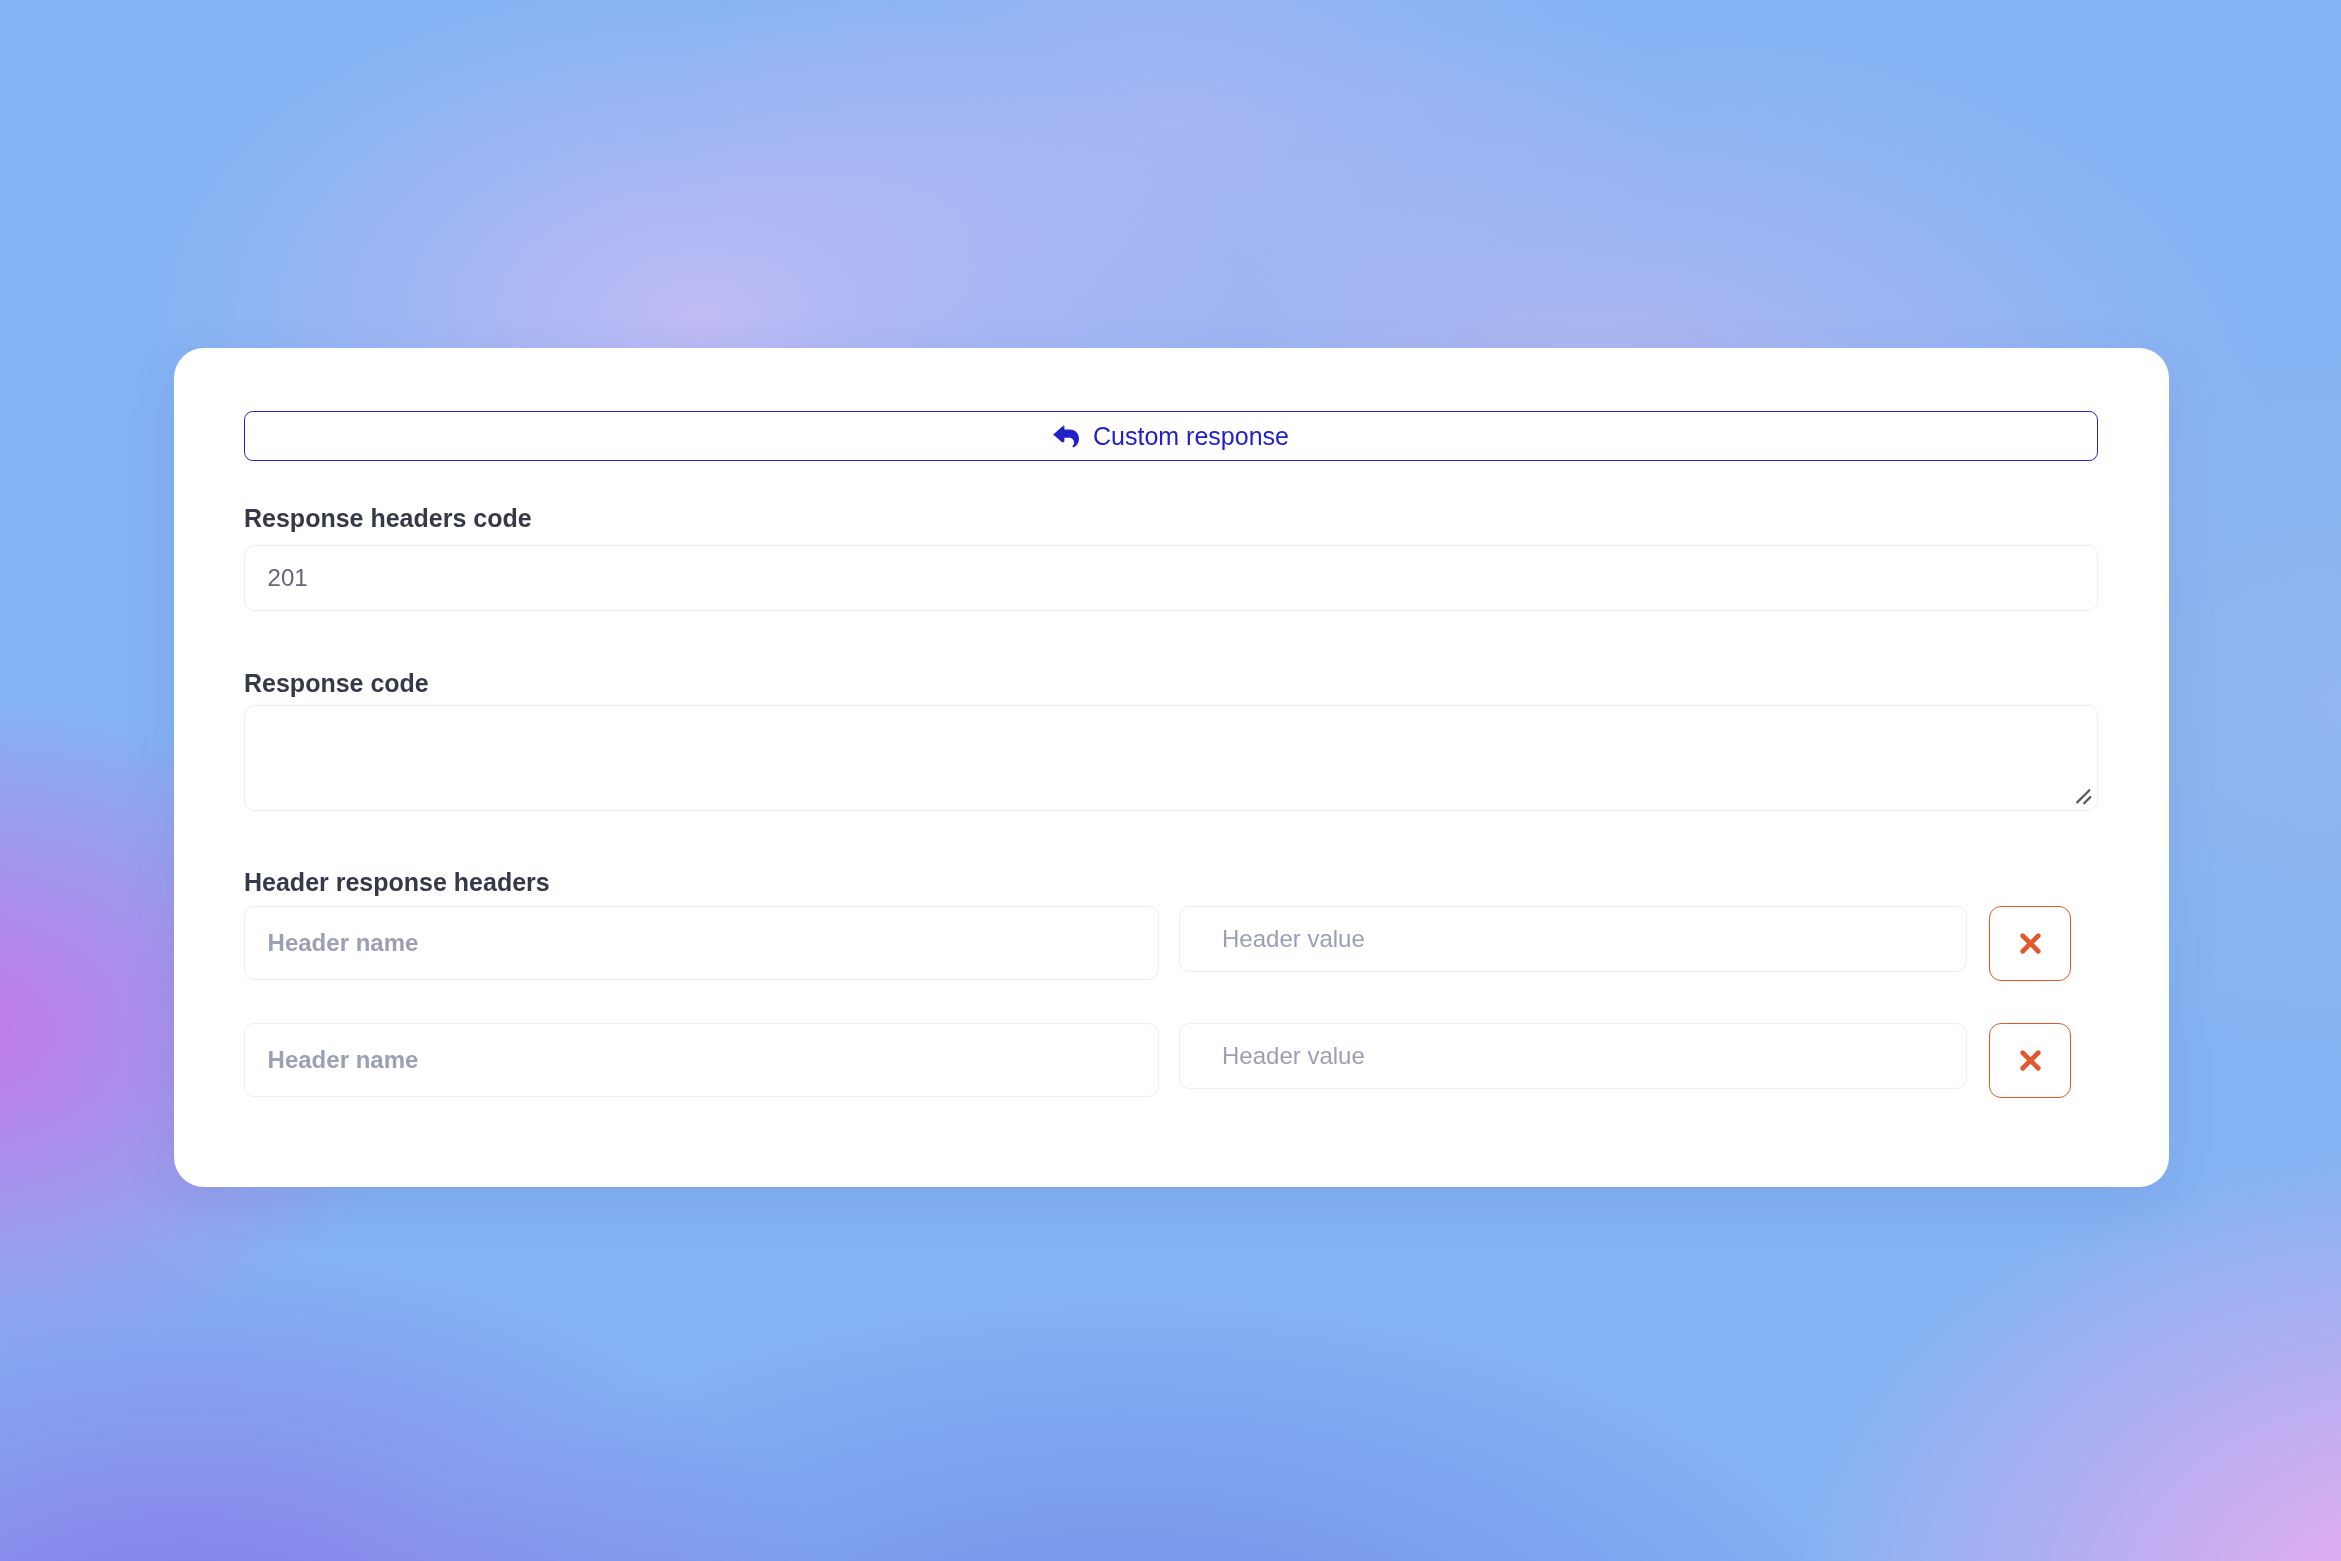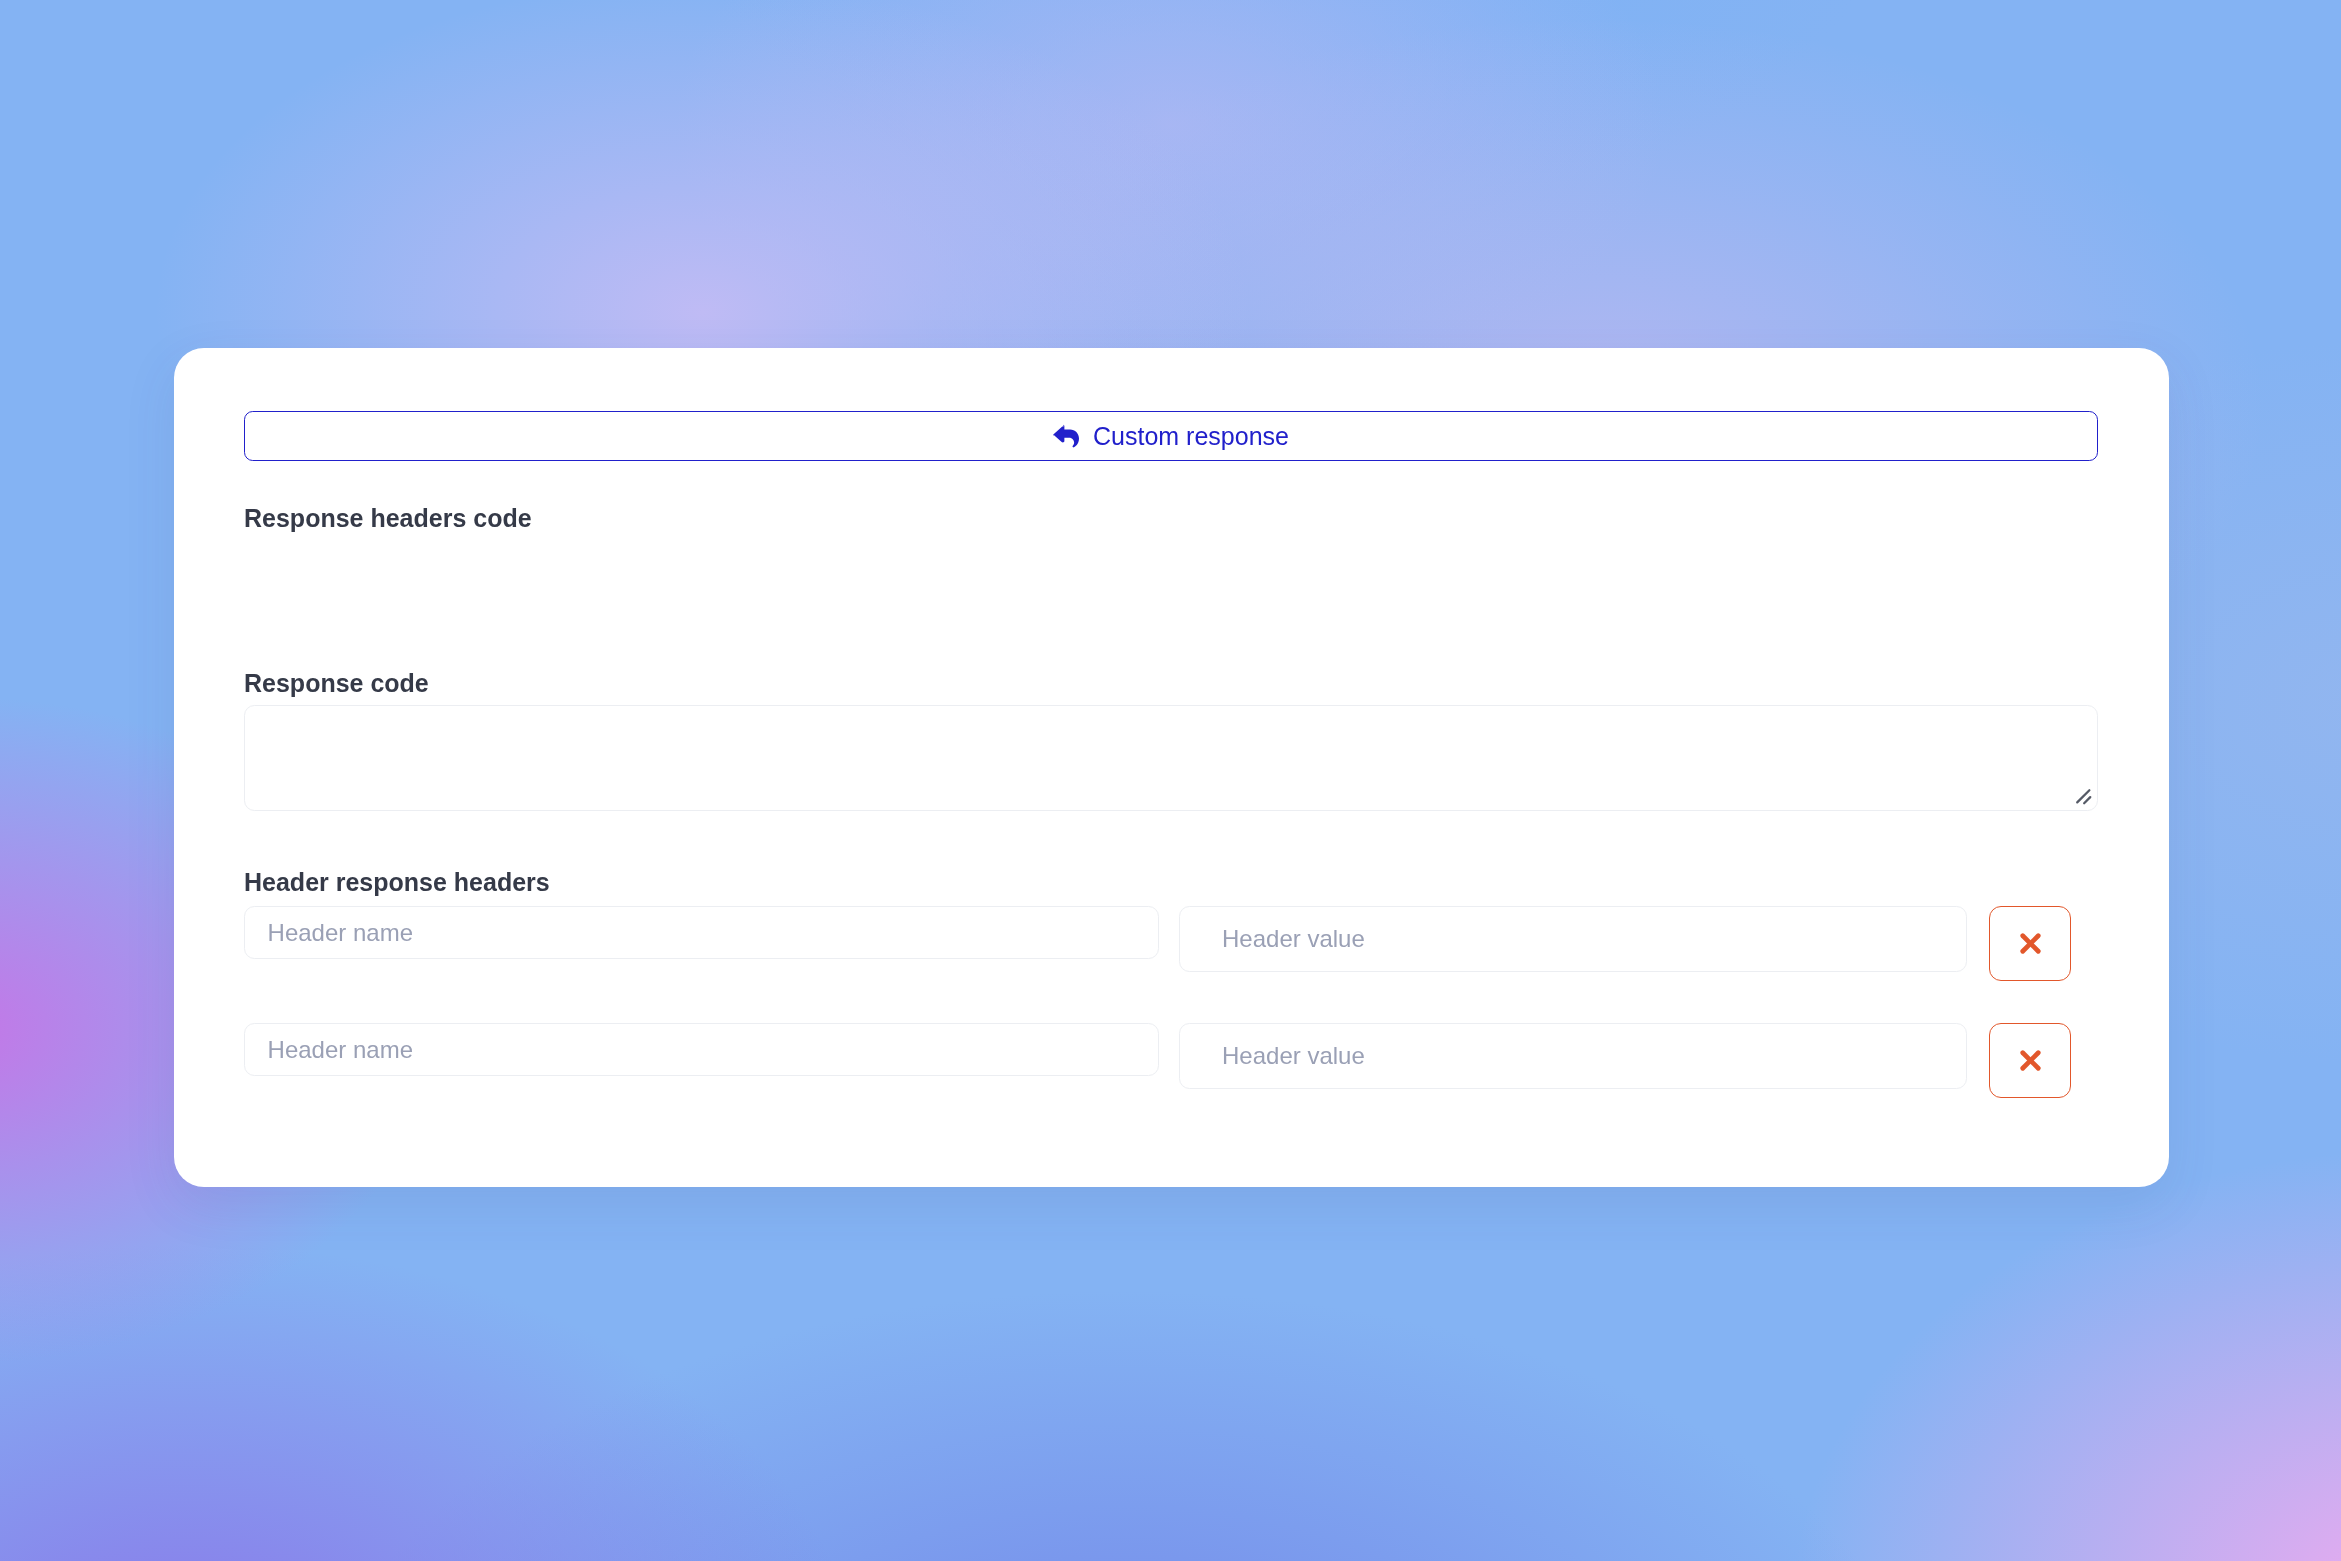--- a/index.html
+++ b/index.html
@@ -105,21 +105,21 @@
   }
   .header-row {
     position: absolute;
     left: 70px;
     width: 1854px; height: 75px;
     display: flex;
     align-items: flex-start;
   }
   .row-1 { top: 558px; }
   .row-2 { top: 675px; }
-  .header-name-input  { width: 915px; height: 53px; margin-right: 20px; }
+  .header-name-input  { width: 915px; height: 74px; margin-right: 20px; font-weight: bold; }
   .header-value-input { width: 788px;  height: 66px; margin-right: 22px; padding-left: 42px; }
   .btn-remove {
     box-sizing: border-box;
     width: 82px; height: 75px;
     background: #ffffff;
     border: 1.7px solid #e2572b;
     border-radius: 12px;
     display: flex;
     align-items: center;
     justify-content: center;
@@ -137,20 +137,21 @@
   <button class="btn-custom-response">
     <span style="display:flex;">
       <svg width="26" height="26" viewBox="0 0 512 512" fill="#2120cb" aria-hidden="true">
         <path d="M205 34.8c11.5 5.1 19 16.6 19 29.2l0 64 112 0c97.2 0 176 78.8 176 176c0 113.3-81.5 163.9-100.2 174.1c-2.5 1.4-5.3 1.9-8.1 1.9c-10.9 0-19.7-8.9-19.7-19.7c0-7.5 4.3-14.4 9.8-19.5c9.4-8.8 22.2-26.4 22.2-56.7c0-53-43-96-96-96l-96 0 0 64c0 12.6-7.4 24.1-19 29.2s-25 3-34.4-5.4l-160-144C3.9 267.7 0 258.1 0 248s3.9-19.7 11.5-26.2l160-144c9.4-8.5 22.9-10.6 34.4-5.4z"></path>
       </svg>
     </span>
     <span>Custom response</span>
   </button>
 
   <div class="field-label label-status">Response headers code</div>
+  <input class="text-input input-status" type="text" value="201" style="">
 
   <div class="field-label label-body">Response code</div>
   <div class="body-wrap">
     <textarea class="body-textarea" style=""></textarea>
     <span class="resize-grip">
       <svg width="22.6" height="22.6" viewBox="0 0 26 26" aria-hidden="true">
         <line x1="6" y1="20" x2="20" y2="6" stroke="#555a66" stroke-width="2.6" stroke-linecap="round"></line>
         <line x1="14" y1="21" x2="21" y2="14" stroke="#555a66" stroke-width="2.6" stroke-linecap="round"></line>
       </svg>
     </span>

